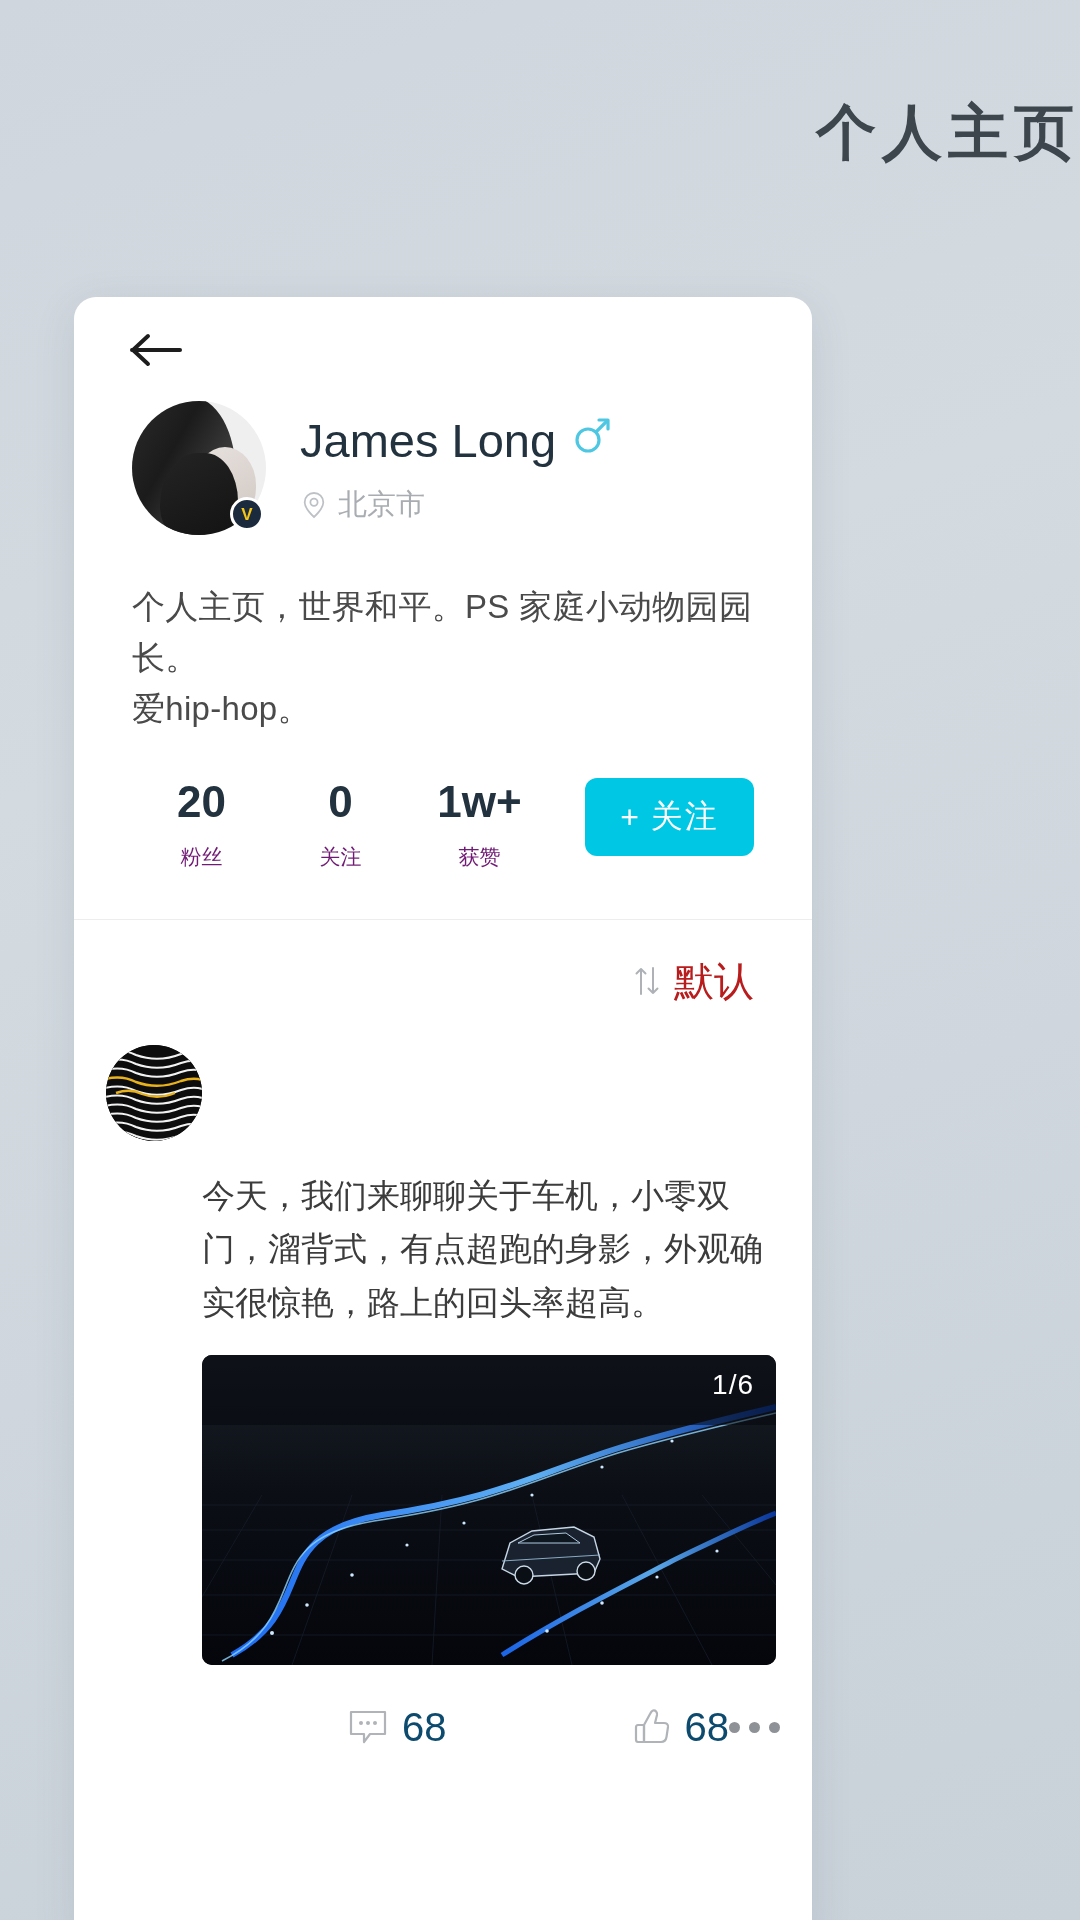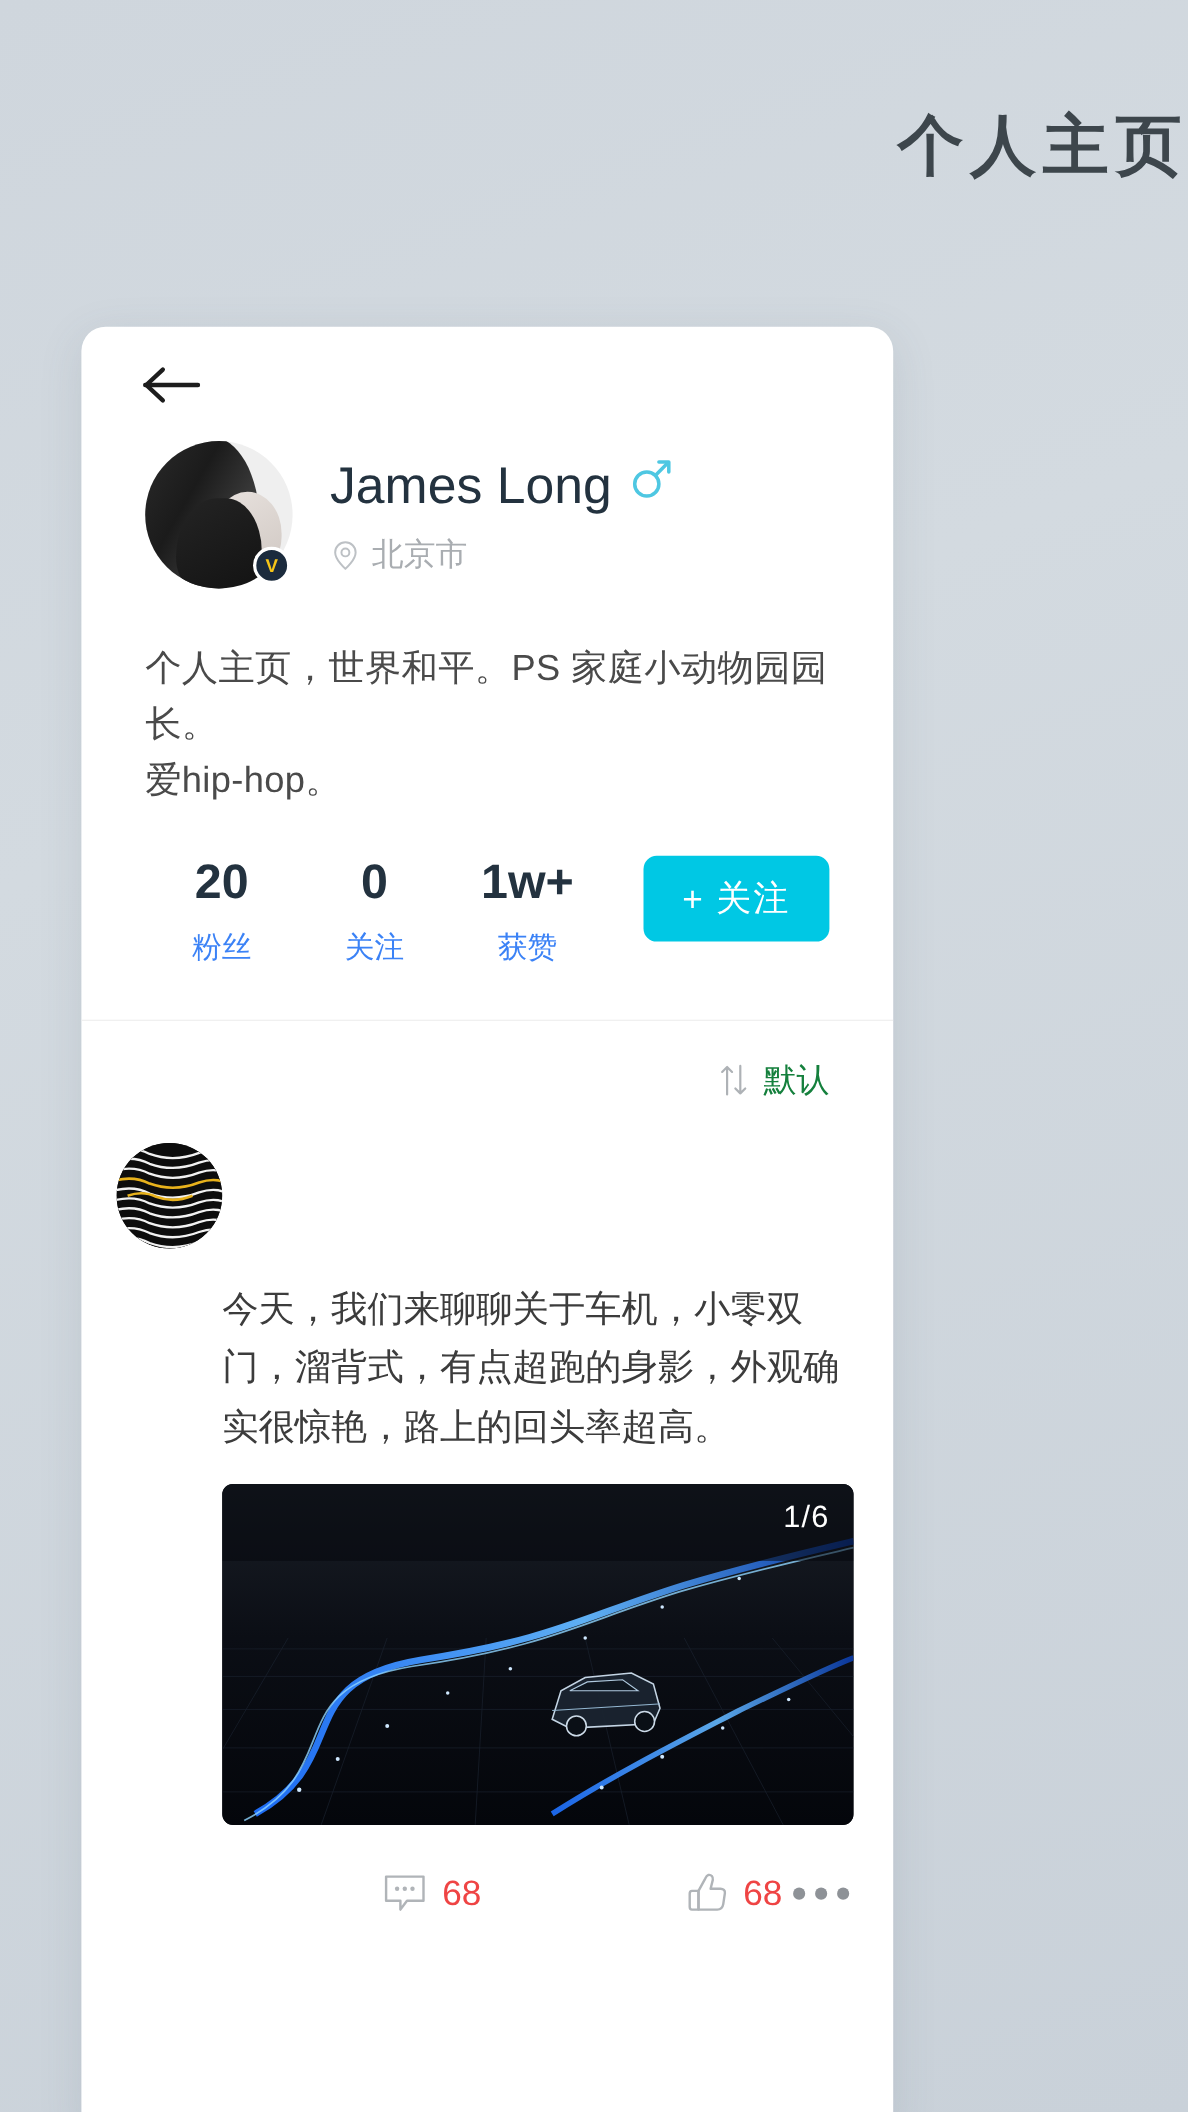--- a/index.html
+++ b/index.html
@@ -117,21 +117,21 @@
     padding-bottom: 48px;
   }
   .stat { text-align: center; }
   .stat:nth-child(1) { width: 148px; }
   .stat:nth-child(2) { width: 148px; }
   .stat:nth-child(3) { width: 148px; }
   .stat-num {
     font-size: 44px; font-weight: 700; color: #23323f; line-height: 1.1;
   }
   .stat-lab {
-    margin-top: 16px; font-size: 27px; color: #3b82f6;
+    margin-top: 16px; font-size: 21px; color: #701a75;
   }
   .follow-btn {
     margin-left: 36px;
     width: 180px; height: 78px;
     background: #00c8e4;
     border-radius: 12px;
     border: none;
     color: #ffffff;
     font-size: 32px;
     font-family: "Liberation Sans", sans-serif;
@@ -143,21 +143,21 @@
 
   .divider { height: 1px; background: #ededed; }
 
   
   .sortrow {
     display: flex; justify-content: flex-end; align-items: center;
     gap: 12px;
     padding: 34px 58px 30px 0;
   }
   .sort-icon { width: 30px; height: 32px; }
-  .sort-label { font-size: 30px; color: #15803d; font-family: Liberation Mono, monospace; }
+  .sort-label { font-size: 40px; color: #b91c1c; font-family: Liberation Mono, monospace; }
 
   
   .post { padding: 6px 0 0 0; }
   .post-head { display: flex; align-items: flex-start; padding: 0 0 0 32px; }
   .post-avatar {
     width: 96px; height: 96px; border-radius: 50%;
     flex: 0 0 auto;
     background: #111;
     overflow: hidden;
     position: relative;
@@ -188,21 +188,21 @@
     color: #ffffff; font-size: 28px; letter-spacing: 1px;
   }
 
   .post-actions {
     display: flex; align-items: center;
     margin-top: 22px;
     padding: 0 40px 0 128px;
     height: 80px;
   }
   .act { display: flex; align-items: center; gap: 14px; }
-  .act-count { font-size: 32px; color: #ef4444; }
+  .act-count { font-size: 40px; color: #0c4a6e; }
   .act-comment { margin-left: 146px; }
   .act-like { margin-left: 186px; }
   .act-more { margin-left: auto; display: flex; gap: 9px; align-items: center; }
   .dot { width: 11px; height: 11px; border-radius: 50%; background: #8e9297; }
 </style>
 </head>
 <body>
 
 <div class="page-title">个人主页</div>
 

